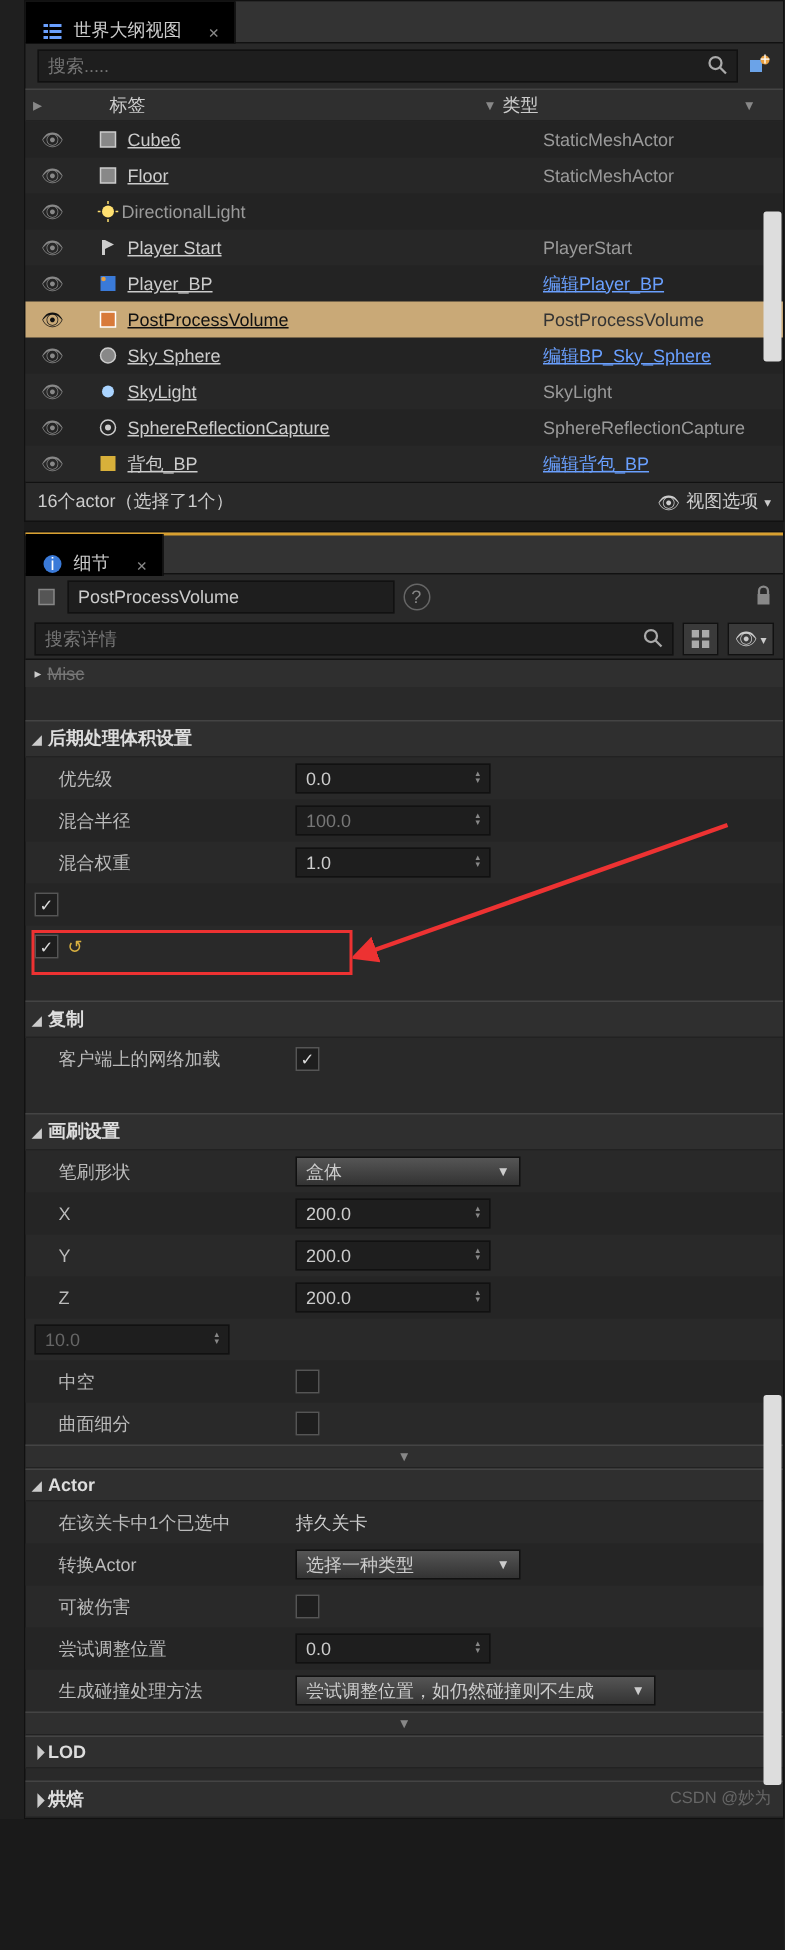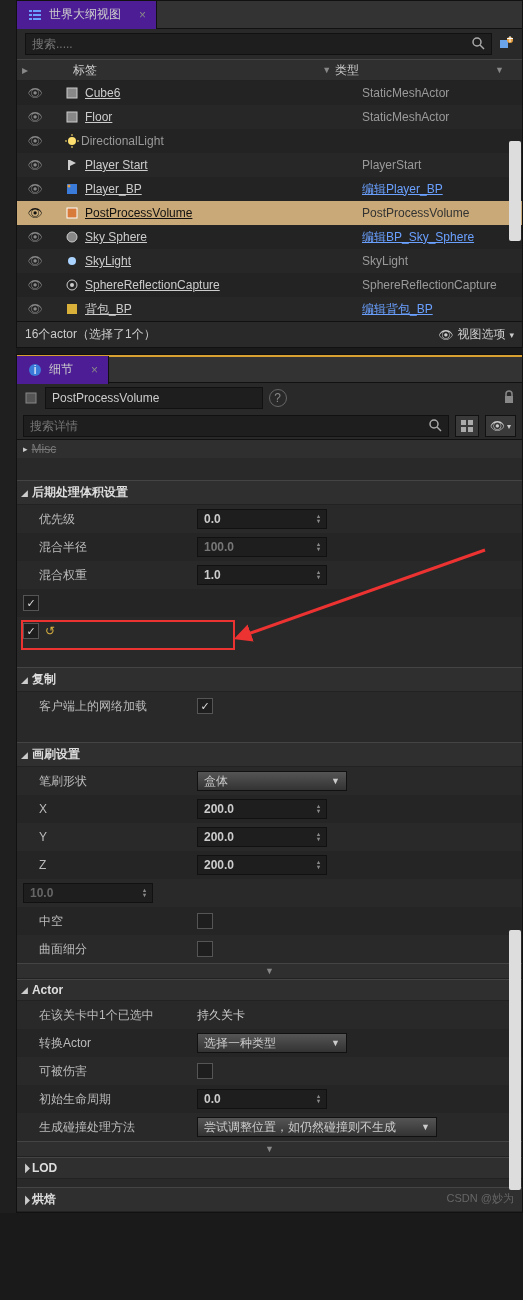--- a/index.html
+++ b/index.html
@@ -1,19 +1,19 @@
 <!DOCTYPE html>
 <html><head>
 <meta charset="utf-8">
 <style>
 *{box-sizing:border-box;margin:0;padding:0;font-family:"Microsoft YaHei",Arial,sans-serif;font-size:12px;color:#ccc;}
 body{background:#1a1a1a;width:523px;}
 .panel{background:#292929;border:1px solid #111;}
 .panel-header{display:flex;align-items:center;height:28px;background:#333;border-bottom:1px solid #111;}
-.tab{display:flex;align-items:center;padding:0 10px;height:28px;background:#4c1d95;border-right:1px solid #111;}
+.tab{display:flex;align-items:flex-end;padding:0 10px;height:28px;background:#000000;border-right:1px solid #111;}
 .tab .close{margin-left:18px;color:#888;}
 .icon{display:inline-flex;align-items:center;justify-content:center;width:16px;height:16px;}
 .search-row{display:flex;align-items:center;padding:4px 8px;gap:6px;}
 .search-box{flex:1;display:flex;align-items:center;background:#1e1e1e;border:1px solid #111;height:22px;padding:0 6px;}
 .search-box input{flex:1;background:transparent;border:none;outline:none;color:#14b8a6;}
 .outliner-hdr{display:flex;background:#2f2f2f;border-top:1px solid #444;border-bottom:1px solid #222;height:22px;align-items:center;}
 .col-label{flex:1;padding-left:40px;}
 .col-type{width:160px;}
 .sort-icon{color:#888;font-size:9px;margin-right:4px;}
 .outliner-body{position:relative;background:#232323;}
@@ -39,21 +39,21 @@
 .eye-btn{display:flex;align-items:center;background:#3a3a3a;border:1px solid #111;height:22px;padding:0 4px;}
 .details-body{position:relative;border-top:1px solid #111;}
 .category{background:#2f2f2f;padding:3px 4px;display:flex;align-items:center;border-top:1px solid #444;border-bottom:1px solid #222;}
 .category .tri{margin-right:4px;font-size:9px;}
 .cat-title{font-weight:bold;color:#ddd;}
 .prop-row{display:flex;align-items:center;height:28px;padding-left:6px;}
 .prop-row.alt{background:#252525;}
 .prop-label{width:174px;padding-left:16px;color:#bbb;}
 .prop-label.dim{color:#666;}
 .prop-value{flex:1;display:flex;align-items:center;gap:6px;padding-right:10px;}
-.num-input{display:flex;align-items:center;background:#1e1e1e;border:1px solid #111;height:20px;width:130px;padding:0 6px;font-weight:bold;}
+.num-input{display:flex;align-items:center;background:#1e1e1e;border:1px solid #111;height:20px;width:130px;padding:0 6px;}
 .num-input.dim{color:#666;}
 .spinner{margin-left:auto;display:flex;flex-direction:column;font-size:6px;color:#888;line-height:5px;}
 .checkbox{width:16px;height:16px;background:#1e1e1e;border:1px solid #555;display:flex;align-items:center;justify-content:center;color:#ddd;font-size:11px;}
 .checkbox.checked::after{content:"✓";}
 .reset-icon{color:#d8b040;font-size:12px;}
 .dropdown{display:flex;align-items:center;background:linear-gradient(#555,#333);border:1px solid #111;height:20px;width:150px;padding:0 6px;}
 .dropdown .arrow{margin-left:auto;font-size:9px;}
 .expand-bar{display:flex;align-items:center;justify-content:center;height:16px;background:#2f2f2f;border-top:1px solid #444;border-bottom:1px solid #222;color:#888;font-size:9px;}
 .red-box{position:absolute;border:2px solid #ed3232;pointer-events:none;}
 .arrow-svg{position:absolute;pointer-events:none;}
@@ -445,21 +445,21 @@
               </div>
             </div>
     </div>
     <div class="prop-row">
       <div class="prop-label">可被伤害</div>
       <div class="prop-value">
               <div class="checkbox"></div>
             </div>
     </div>
     <div class="prop-row alt">
-      <div class="prop-label">初始生命周期</div>
+      <div class="prop-label">尝试调整位置</div>
       <div class="prop-value">
               <div class="num-input">
                 <span>0.0</span>
                 <span class="spinner">▴<br>▾</span>
               </div>
             </div>
     </div>
     <div class="prop-row">
       <div class="prop-label">生成碰撞处理方法</div>
       <div class="prop-value">

